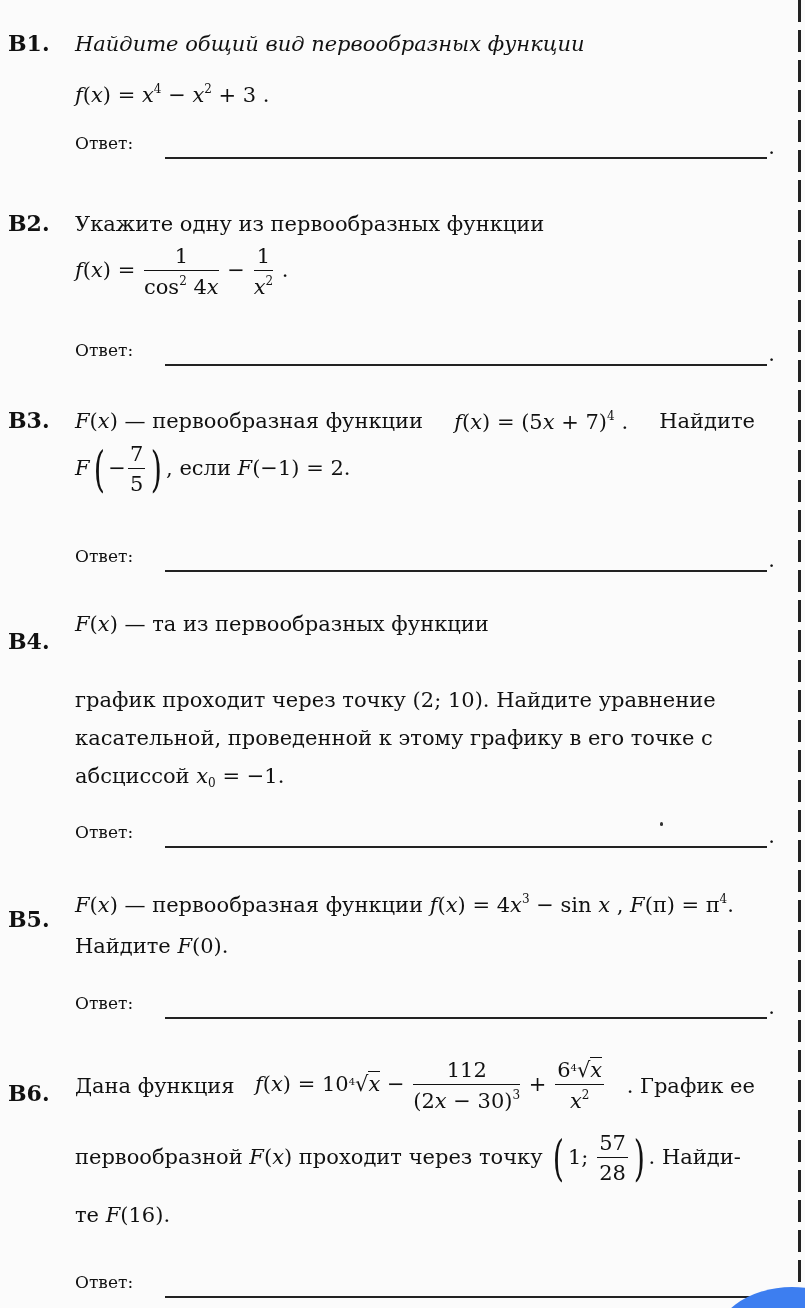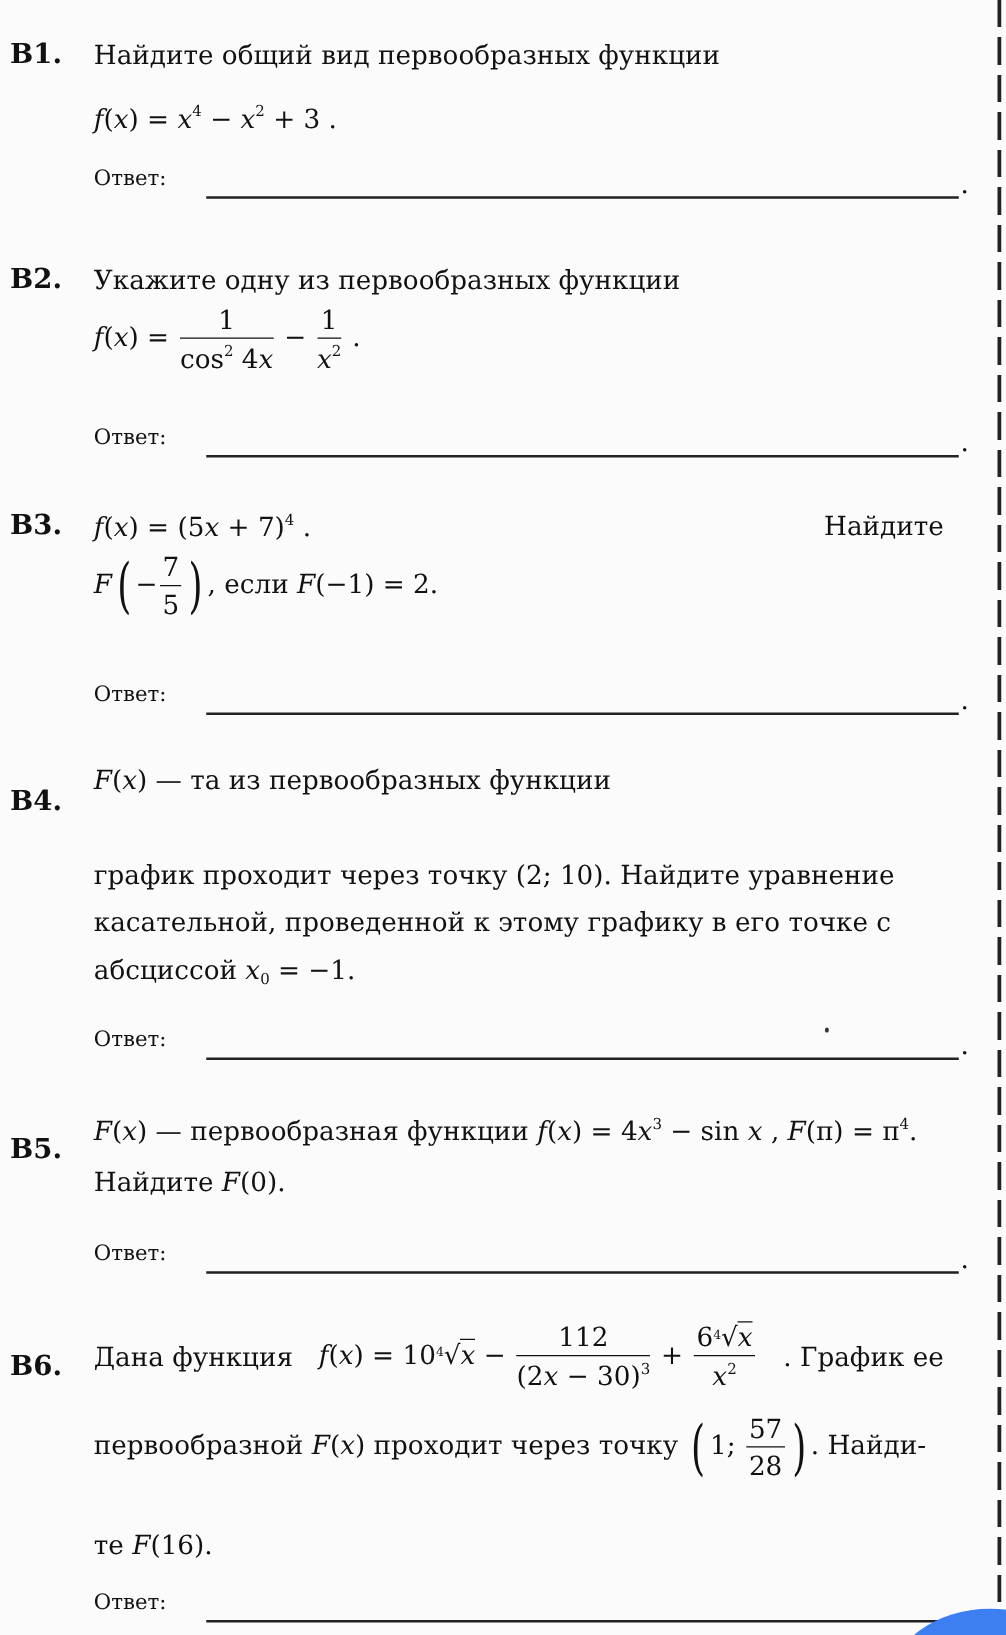--- a/index.html
+++ b/index.html
@@ -35,21 +35,21 @@
     border-radius: 50%; background: #3d7ef0;
   }
 </style>
 </head>
 <body>
 
 <div class="cutline"></div>
 
 <div class="task" style="top:30px;">
   <span class="num" style="top:0;">B1.</span>
-  <div class="line" style="top:2px;">Найдите общий вид первообразных функции</div>
+  <div class="line" style="top:2px;font-style:italic;">Найдите общий вид первообразных функции</div>
   <div class="line" style="top:52px;">
     <span class="i">f</span>(<span class="i">x</span>) = <span class="i">x</span><span class="sup">4</span> − <span class="i">x</span><span class="sup">2</span> + 3 .
   </div>
 </div>
 <div class="answer" style="top:133px;">
   <span class="lbl">Ответ:</span>
   <span class="blank"></span>
   <span class="dot">.</span>
 </div>
 
@@ -65,20 +65,21 @@
 </div>
 <div class="answer" style="top:340px;">
   <span class="lbl">Ответ:</span>
   <span class="blank"></span>
   <span class="dot">.</span>
 </div>
 
 <div class="task" style="top:407px;">
   <span class="num" style="top:0;">B3.</span>
   <div class="line" style="top:2px; right:30px; display:flex; justify-content:space-between;">
+    <span><span class="i">F</span>(<span class="i">x</span>) — первообразная функции</span>
     <span><span class="i">f</span>(<span class="i">x</span>) = (5<span class="i">x</span> + 7)<span class="sup">4</span> .</span>
     <span>Найдите</span>
   </div>
   <div class="line" style="top:34px;">
     <span class="i">F</span><span class="big-paren">(</span>−<span class="frac"><span class="n">7</span><span class="d">5</span></span><span class="big-paren">)</span>, если <span class="i">F</span>(−1) = 2.
   </div>
 </div>
 <div class="answer" style="top:546px;">
   <span class="lbl">Ответ:</span>
   <span class="blank"></span>
@@ -117,20 +118,20 @@
 <div class="task" style="top:1080px;">
   <span class="num" style="top:0;">B6.</span>
   <div class="line" style="top:-22px; right:30px; display:flex; justify-content:space-between; align-items:center;">
     <span>Дана функция</span>
     <span><span class="i">f</span>(<span class="i">x</span>) = 10<span class="sup" style="vertical-align:6px;font-size:10px;">4</span>√<span class="i" style="border-top:1.5px solid #111;">x</span> − <span class="frac"><span class="n">112</span><span class="d">(2<span class="i">x</span> − 30)<span class="sup">3</span></span></span> + <span class="frac"><span class="n">6<span class="sup" style="vertical-align:6px;font-size:10px;">4</span>√<span class="i" style="border-top:1.5px solid #111;">x</span></span><span class="d"><span class="i">x</span><span class="sup">2</span></span></span></span>
     <span>. График ее</span>
   </div>
   <div class="line" style="top:50px;">
     первообразной <span class="i">F</span>(<span class="i">x</span>) проходит через точку <span class="big-paren">(</span>1; <span class="frac"><span class="n">57</span><span class="d">28</span></span><span class="big-paren">)</span>. Найди-
   </div>
-  <div class="line" style="top:123px;margin-top:21px;">те <span class="i">F</span>(16).</div>
+  <div class="line" style="top:123px;">те <span class="i">F</span>(16).</div>
 </div>
 <div class="answer" style="top:1272px; right:0;">
   <span class="lbl">Ответ:</span>
   <span class="blank" style="right:0;"></span>
 </div>
 
 <div class="blue-circle"></div>
 
 </body></html>

